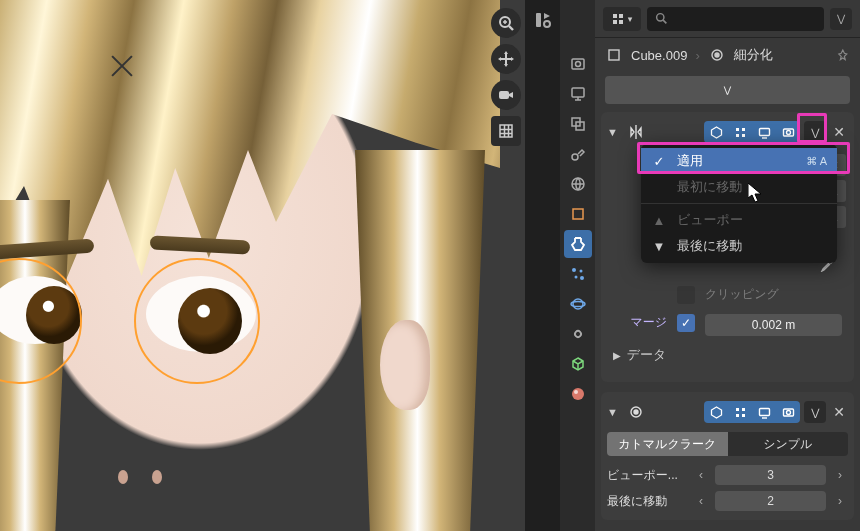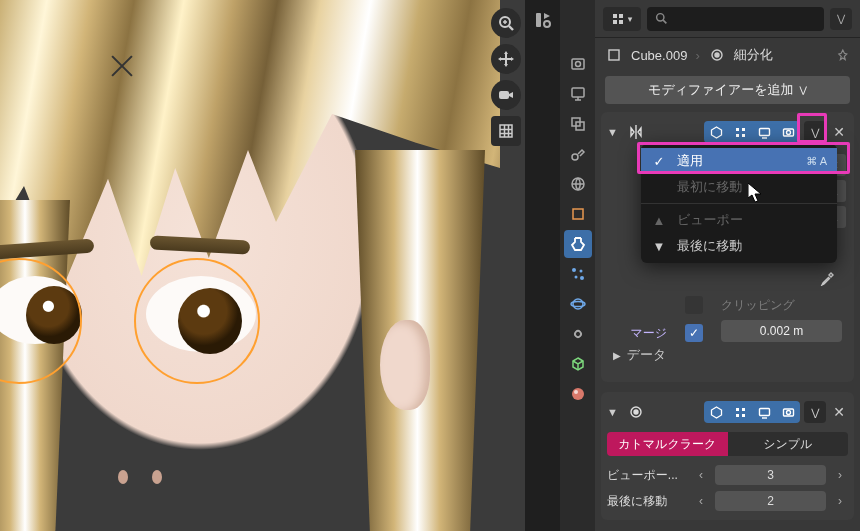--- a/index.html
+++ b/index.html
@@ -82,33 +82,33 @@
   .dropdown-menu { position: absolute; left: 40px; top: 32px; width: 196px; background: #1a1a1a; border-radius: 6px; padding: 4px 0; z-index: 10; box-shadow: 0 4px 20px rgba(0,0,0,0.6);}
   .dd-item { height: 26px; display:flex; align-items:center; padding: 0 10px; gap: 10px; color: #ccc; font-size: 13px; cursor:pointer; }
   .dd-item.sel { background: #4772b3; color:#fff; }
   .dd-item.disabled { color: #666; }
   .dd-item .dd-i { width: 16px; display:flex;justify-content:center;}
   .dd-item .dd-sc { margin-left:auto; color:#999; font-size:11px;}
   .dd-item.sel .dd-sc { color:#cde;}
   .dd-sep { height:1px; background:#333; margin: 3px 0;}
 
   .mod-body { padding: 112px 6px 8px; color:#ddd; font-size:12px;}
-  .mod-row { display:flex; align-items:flex-end; gap:18px; height: 28px; }
+  .mod-row { display:flex; align-items:flex-start; gap:10px; height: 28px; }
   .mod-row .lbl { width: 54px; text-align:right; color:#c4b5fd;}
   .mod-row .chk { width:18px; height:18px; background:#4772b3; border-radius:3px; display:flex;align-items:center;justify-content:center; color:#fff; font-size:12px;}
   .mod-row .numfield { flex:1; height:22px; background:#545454; border-radius:4px; color:#eee; display:flex;align-items:center;justify-content:center; font-size:12px;}
   .mod-row .eyedrop { width:22px; color:#ccc;}
   .mod-row.greyed { opacity: 0.4; }
 
   .mod-sub { display:flex; align-items:center; height:26px; gap:6px; color:#ccc; font-size:13px; cursor:pointer;}
 
   .mod-box2 { margin: 4px 6px; background: #3d3d3d; border-radius: 6px; padding: 6px 6px; }
   .seg { display:flex; margin: 6px 0; }
   .seg .seg-btn { flex:1; height:24px; display:flex;align-items:center;justify-content:center; font-size:12px; color:#ddd; background:#2e2e2e; cursor:pointer;}
-  .seg .seg-btn.active { background:#be185d; color:#fff; }
+  .seg .seg-btn.active { background:#737373; color:#fff; }
   .seg .seg-btn:first-child { border-radius:4px 0 0 4px;}
   .seg .seg-btn:last-child { border-radius:0 4px 4px 0;}
   .slider-row { display:flex; align-items:center; gap:6px; height:26px; font-size:12px; color:#ddd;}
   .slider-row .sl-lbl { width: 80px; }
   .slider-row .sl-val { flex:1; height:20px; background:#545454; border-radius:4px; display:flex;align-items:center;justify-content:center;}
   .slider-row .sl-lt, .slider-row .sl-gt { width:16px; text-align:center; color:#aaa; cursor:pointer;}
 
   .cursor-arrow { position:absolute; width:16px; height:20px; pointer-events:none; z-index: 40;}
   svg { display:block; }
 </style>
@@ -289,21 +289,20 @@
         </span>
       <span>細分化</span>
       <span class="pin">
           <svg width="14" height="14" viewBox="0 0 14 14" fill="none" stroke="#888" stroke-width="1.5">
             <path d="M7 1l2 4 3 1-3 3 1 4-3-2-3 2 1-4-3-3 3-1z" transform="scale(0.8) translate(1.5 1.5)"></path>
           </svg>
         </span>
     </div>
 
     <div class="add-mod">
-      <span>モディファイアーを追加</span>
       <span style="font-size:9px;">⋁</span>
     </div>
 
     <div class="mod-box">
       <div class="highlight-dd"></div>
       <div class="highlight-apply"></div>
 
       <div class="mod-head">
         <span class="disclose">▼</span>
         <span class="mod-icon">

